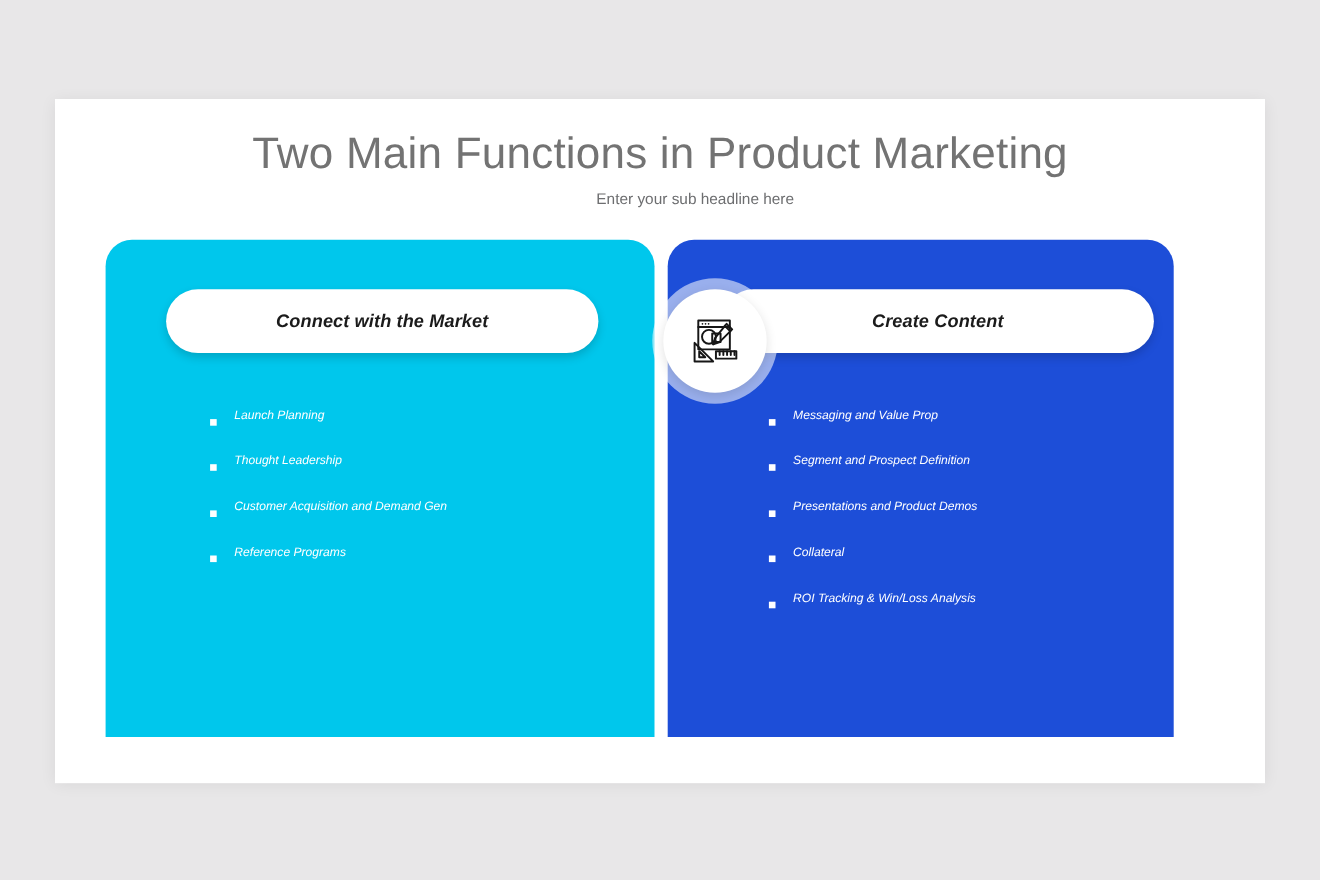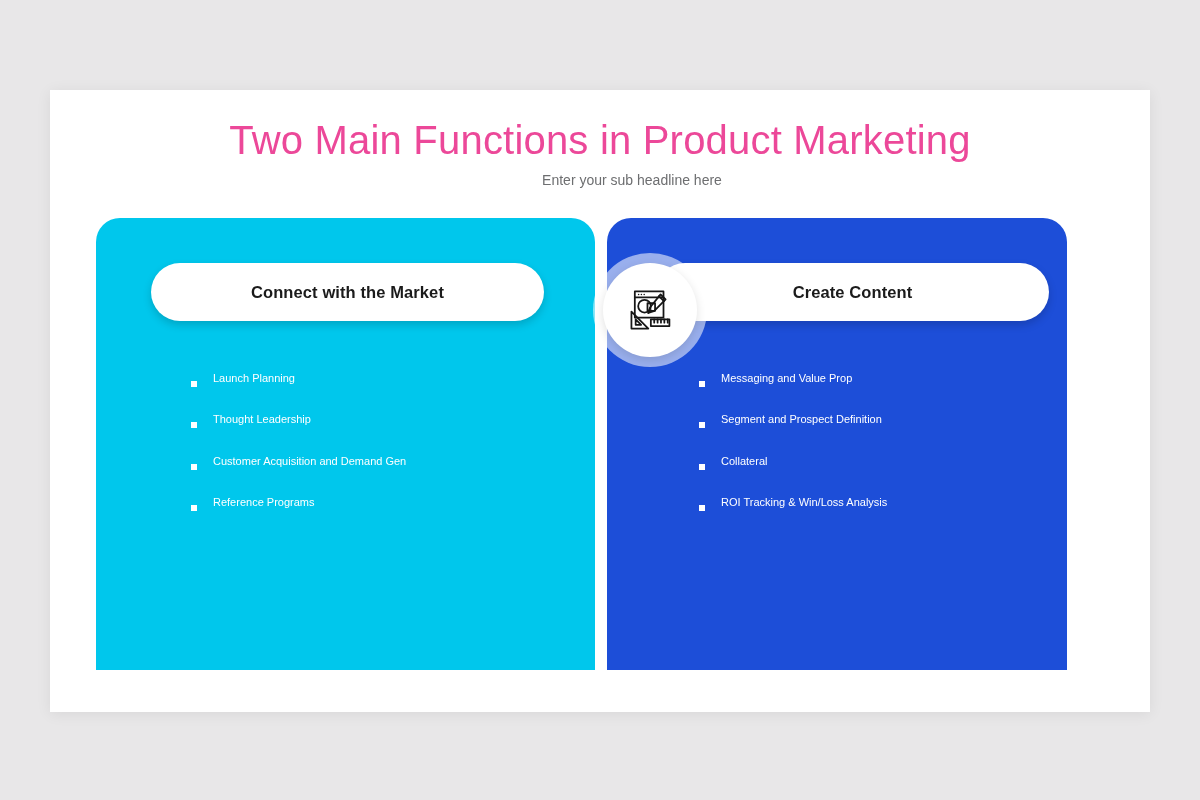--- a/index.html
+++ b/index.html
@@ -25,21 +25,21 @@
 
   
   .slide-title {
     position: absolute;
     left: 0;
     top: 28px;
     width: 100%;
     text-align: center;
     font-size: 40px;
     font-weight: 400;
-    color: #ec4899;
+    color: #737373;
     letter-spacing: 0.2px;
     white-space: nowrap;
   }
 
   .slide-subtitle {
     position: absolute;
     left: 0;
     top: 82px;
     width: 100%;
     text-align: center;
@@ -56,20 +56,21 @@
     top: 128px;
     width: 100%;
     height: 452px;
   }
 
   .panel {
     position: absolute;
     top: 0;
     height: 452px;
     border-radius: 24px 24px 0 0;
+    font-style: italic;
   }
 
   .panel-left {
     left: 46px;
     width: 499px;
     background: #00c7ec;
   }
 
   .panel-right {
     left: 557px;
@@ -188,20 +189,21 @@
       </ul>
     </div>
 
     <div class="panel panel-right">
       <div class="pill pill-right">
         <span class="pill-label">Create Content</span>
       </div>
       <ul class="bullets bullets-right">
         <li class="bullet-item">Messaging and Value Prop</li>
         <li class="bullet-item">Segment and Prospect Definition</li>
+        <li class="bullet-item">Presentations and Product Demos</li>
         <li class="bullet-item">Collateral</li>
         <li class="bullet-item">ROI Tracking &amp; Win/Loss Analysis</li>
       </ul>
     </div>
 
     <div class="centre-badge">
       <div class="badge-halo"></div>
       <div class="badge-circle">
         <svg class="badge-icon" viewBox="0 0 64 64" fill="none" stroke="#161616" stroke-width="2.1" stroke-linecap="round" stroke-linejoin="round">
 

